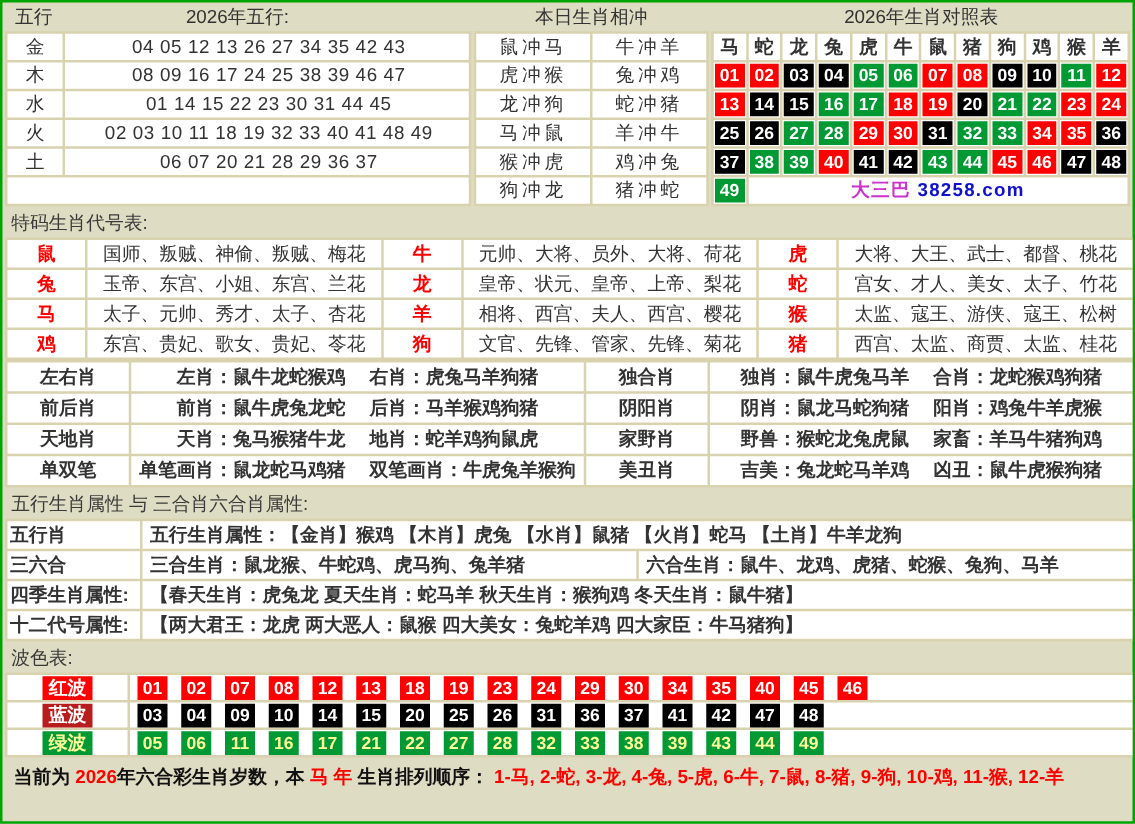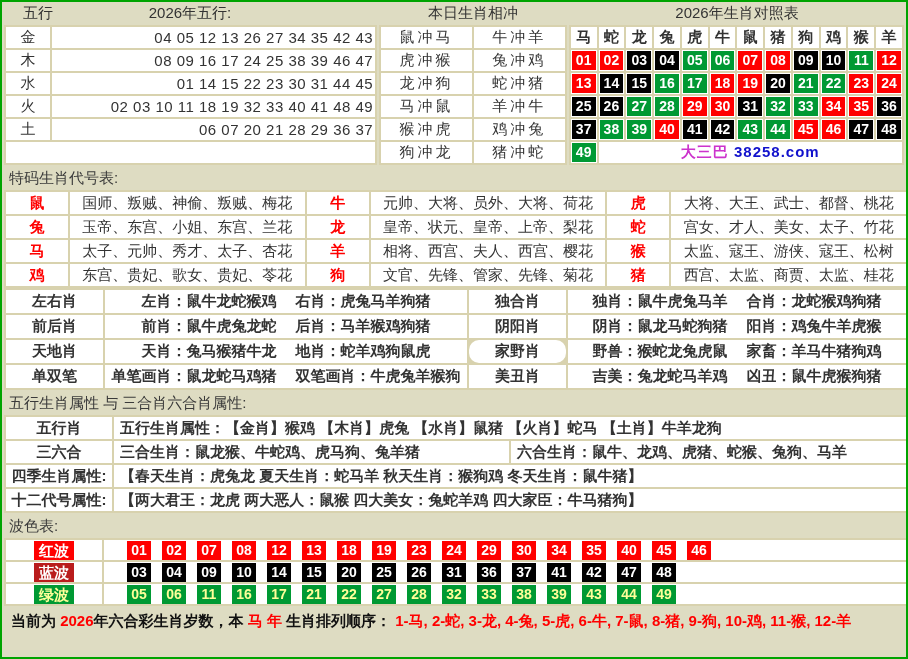--- a/index.html
+++ b/index.html
@@ -6,28 +6,28 @@
   body{
     width:908px;height:659px;box-sizing:border-box;
     background:#DEDCC2;border:2px solid #00A400;overflow:hidden;
     font-family:"Liberation Sans","DejaVu Sans",sans-serif;font-size:15px;color:#333;
   }
   .tbl{border-collapse:separate;border-spacing:2px;background:#D8D2AE;table-layout:fixed;margin:0}
   .tbl td{background:#fff;height:21px;text-align:center;white-space:nowrap;padding:0 2px;font-size:15px;color:#333}
   
   .topbar{display:flex;height:23px;align-items:center;color:#333}
   .h-left{width:376px;position:relative;text-align:center}
-  .h-left .corner{position:absolute;left:21px;top:0}
+  .h-left .corner{position:absolute;left:10px;top:0}
   .h-mid{width:190px;text-align:center}
   .h-right{flex:1;text-align:center}
   
   .toprow{display:flex;gap:2px;padding:0 2px;align-items:flex-start}
   .wuxing{width:374px}
   .wuxing td.el{width:40px}
-  .wuxing td.nums{text-align:right;padding-left:5px;letter-spacing:.5px}
+  .wuxing td.nums{text-align:center;padding-left:5px;letter-spacing:.5px}
   .clash{width:188px}
   .clash td{width:50%;letter-spacing:3px}
   .zchart{width:336px}
   .zchart td{padding:0;font-weight:bold}
   .tile{display:block;margin:1px;line-height:19px;color:#fff;font-weight:bold;font-size:14px;text-align:center}
   .tile-r{background:#FF0000}
   .tile-b{background:#000000}
   .tile-g{background:#009933}
   .brandcell{font-weight:bold;font-size:20px;letter-spacing:1px}
   .brand-name{color:#CC33CC}
@@ -37,28 +37,28 @@
   
   .codes{width:904px;margin:0 2px}
   .codes td{height:22px}
   .codes td.zod{color:#FF0000;font-weight:bold}
   
   .attrs{width:904px;margin:0 2px}
   .attrs td{height:23px;font-weight:bold}
   
   .wx{width:904px;margin:0 2px}
   .wx td{height:22px;font-weight:bold;text-align:left;padding-left:6px}
-  .wx td.lbl{text-align:center;padding-left:2px}
+  .wx td.lbl{padding-left:2px}
   
   .c-red{color:#FF0000}.c-blue{color:#4169E1}.c-green{color:#009933}.c-magenta{color:#FF00FF}
   
   .waves{width:904px;margin:0 2px}
   .waves td{height:20px}
   .waves td.wlbl{width:92px}
-  .waves td.wnums{text-align:left;padding-left:23px}
+  .waves td.wnums{text-align:left;padding-left:6px}
   .badge{display:inline-block;padding:0 5px;line-height:19px;font-weight:bold;color:#fff}
   .badge-red{background:#FF0000}.badge-blue{background:#b91c1c}
   .badge-green{background:#009933;color:#FFFF99}
   .wtile{display:inline-block;width:24px;line-height:19px;margin-right:11px;font-weight:bold;color:#fff;text-align:center;font-size:14px}
   .waves .tile-g{color:#FFFF99}
   
   .footer{margin:3px 2px 0 2px;padding:3px 7px;font-weight:bold;color:#111;font-size:15px;white-space:nowrap}
   .fr{color:#FF0000}
 </style>
 </head>
@@ -357,21 +357,21 @@
         </tr>
         <tr>
           <td class="c-blue" style="width: 93px;">前后肖</td>
           <td class="c-blue" style="width: 358px;">前肖：鼠牛虎兔龙蛇　 后肖：马羊猴鸡狗猪</td>
           <td class="c-blue" style="width: 93px;">阴阳肖</td>
           <td class="c-blue">阴肖：鼠龙马蛇狗猪　 阳肖：鸡兔牛羊虎猴</td>
         </tr>
         <tr>
           <td class="c-green" style="width: 93px;">天地肖</td>
           <td class="c-green" style="width: 358px;">天肖：兔马猴猪牛龙　 地肖：蛇羊鸡狗鼠虎</td>
-          <td class="c-green" style="width: 93px; border-radius: 10px;">家野肖</td>
+          <td class="c-green" style="width: 93px;">家野肖</td>
           <td class="c-green">野兽：猴蛇龙兔虎鼠　 家畜：羊马牛猪狗鸡</td>
         </tr>
         <tr>
           <td class="c-magenta" style="width: 93px;">单双笔</td>
           <td class="c-magenta" style="width: 358px;">单笔画肖：鼠龙蛇马鸡猪　 双笔画肖：牛虎兔羊猴狗</td>
           <td class="c-magenta" style="width: 93px;">美丑肖</td>
           <td class="c-magenta">吉美：兔龙蛇马羊鸡　 凶丑：鼠牛虎猴狗猪</td>
         </tr>
       </tbody>
     </table>

